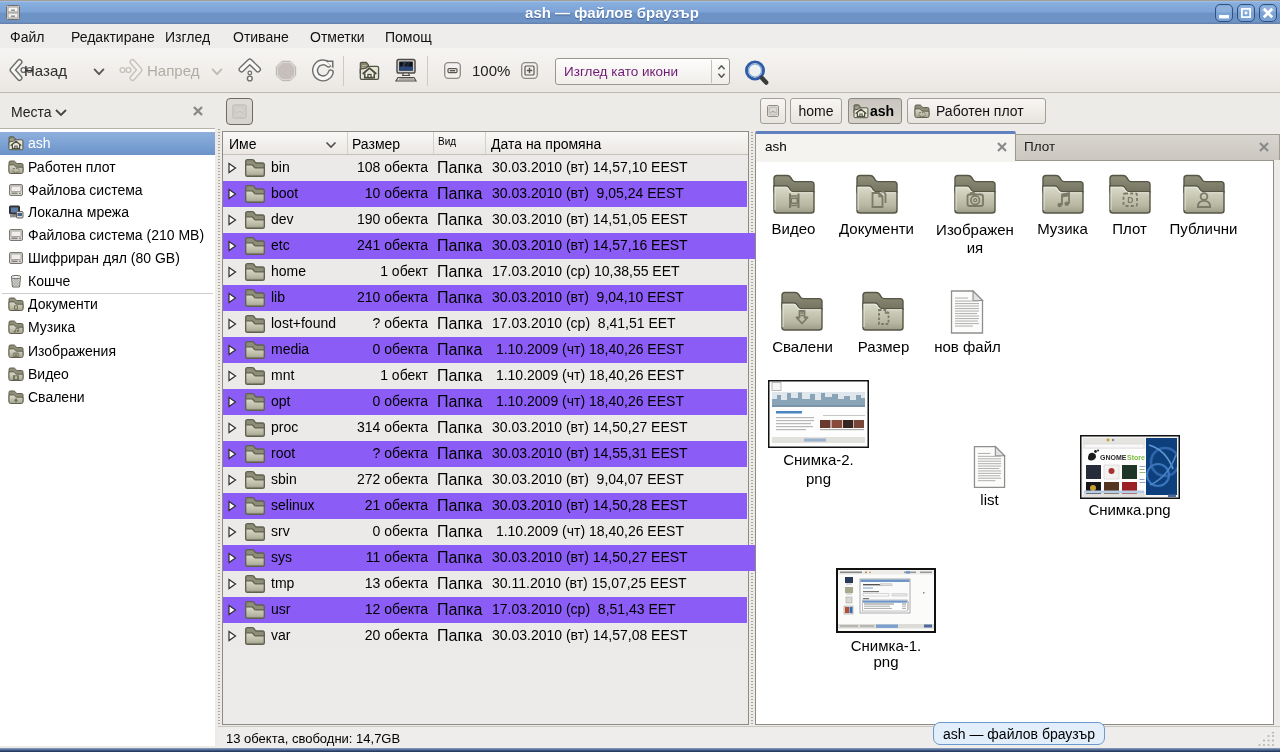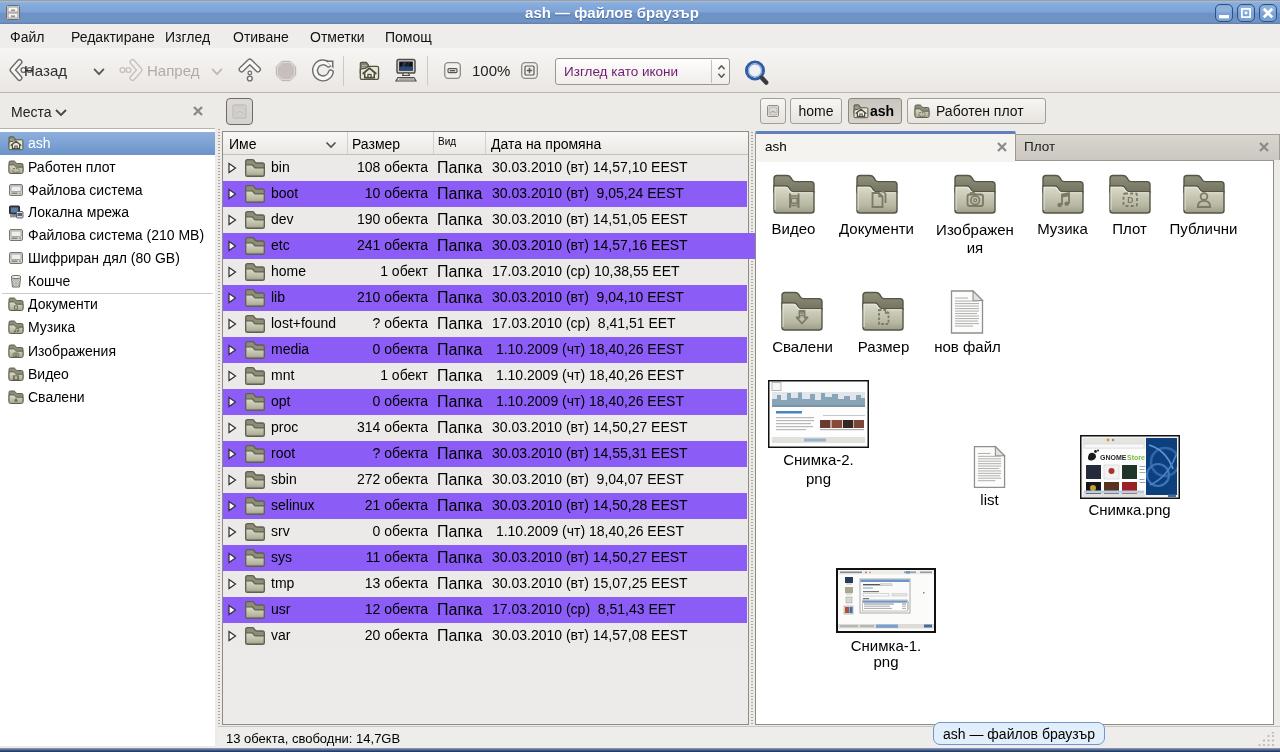--- a/index.html
+++ b/index.html
@@ -505,21 +505,21 @@
         <path d="M1,1.5 L7.5,6 L1,10.5 Z" fill="#fdfdfd" stroke="#2e2e2e" stroke-width="1.2"></path>
       </svg>
     <svg class="fic" width="22" height="21" viewBox="0 0 16 15.8">
         <use href="#sfold"></use>
       </svg>
     <div class="nm">srv</div>
     <div class="sz">0 обекта</div>
     <div class="vd">Папка</div>
     <div class="dt"> 1.10.2009 (чт) 18,40,26 EEST</div>
   </div>
-  <div class="lrow odd" style="top:545px;">
+  <div class="lrow odd" style="top:545px;padding-left:45px;">
     <svg class="exp" width="9" height="12" viewBox="0 0 9 12">
         <path d="M1,1.5 L7.5,6 L1,10.5 Z" fill="#fdfdfd" stroke="#2e2e2e" stroke-width="1.2"></path>
       </svg>
     <svg class="fic" width="22" height="21" viewBox="0 0 16 15.8">
         <use href="#sfold"></use>
       </svg>
     <div class="nm">sys</div>
     <div class="sz">11 обекта</div>
     <div class="vd">Папка</div>
     <div class="dt">30.03.2010 (вт) 14,50,27 EEST</div>
@@ -527,21 +527,21 @@
   <div class="lrow even" style="top:571px;">
     <svg class="exp" width="9" height="12" viewBox="0 0 9 12">
         <path d="M1,1.5 L7.5,6 L1,10.5 Z" fill="#fdfdfd" stroke="#2e2e2e" stroke-width="1.2"></path>
       </svg>
     <svg class="fic" width="22" height="21" viewBox="0 0 16 15.8">
         <use href="#sfold"></use>
       </svg>
     <div class="nm">tmp</div>
     <div class="sz">13 обекта</div>
     <div class="vd">Папка</div>
-    <div class="dt">30.03.2010 (вт) 15,07,25 EEST</div>
+    <div class="dt">30.11.2010 (вт) 15,07,25 EEST</div>
   </div>
   <div class="lrow odd" style="top:597px;">
     <svg class="exp" width="9" height="12" viewBox="0 0 9 12">
         <path d="M1,1.5 L7.5,6 L1,10.5 Z" fill="#fdfdfd" stroke="#2e2e2e" stroke-width="1.2"></path>
       </svg>
     <svg class="fic" width="22" height="21" viewBox="0 0 16 15.8">
         <use href="#sfold"></use>
       </svg>
     <div class="nm">usr</div>
     <div class="sz">12 обекта</div>

